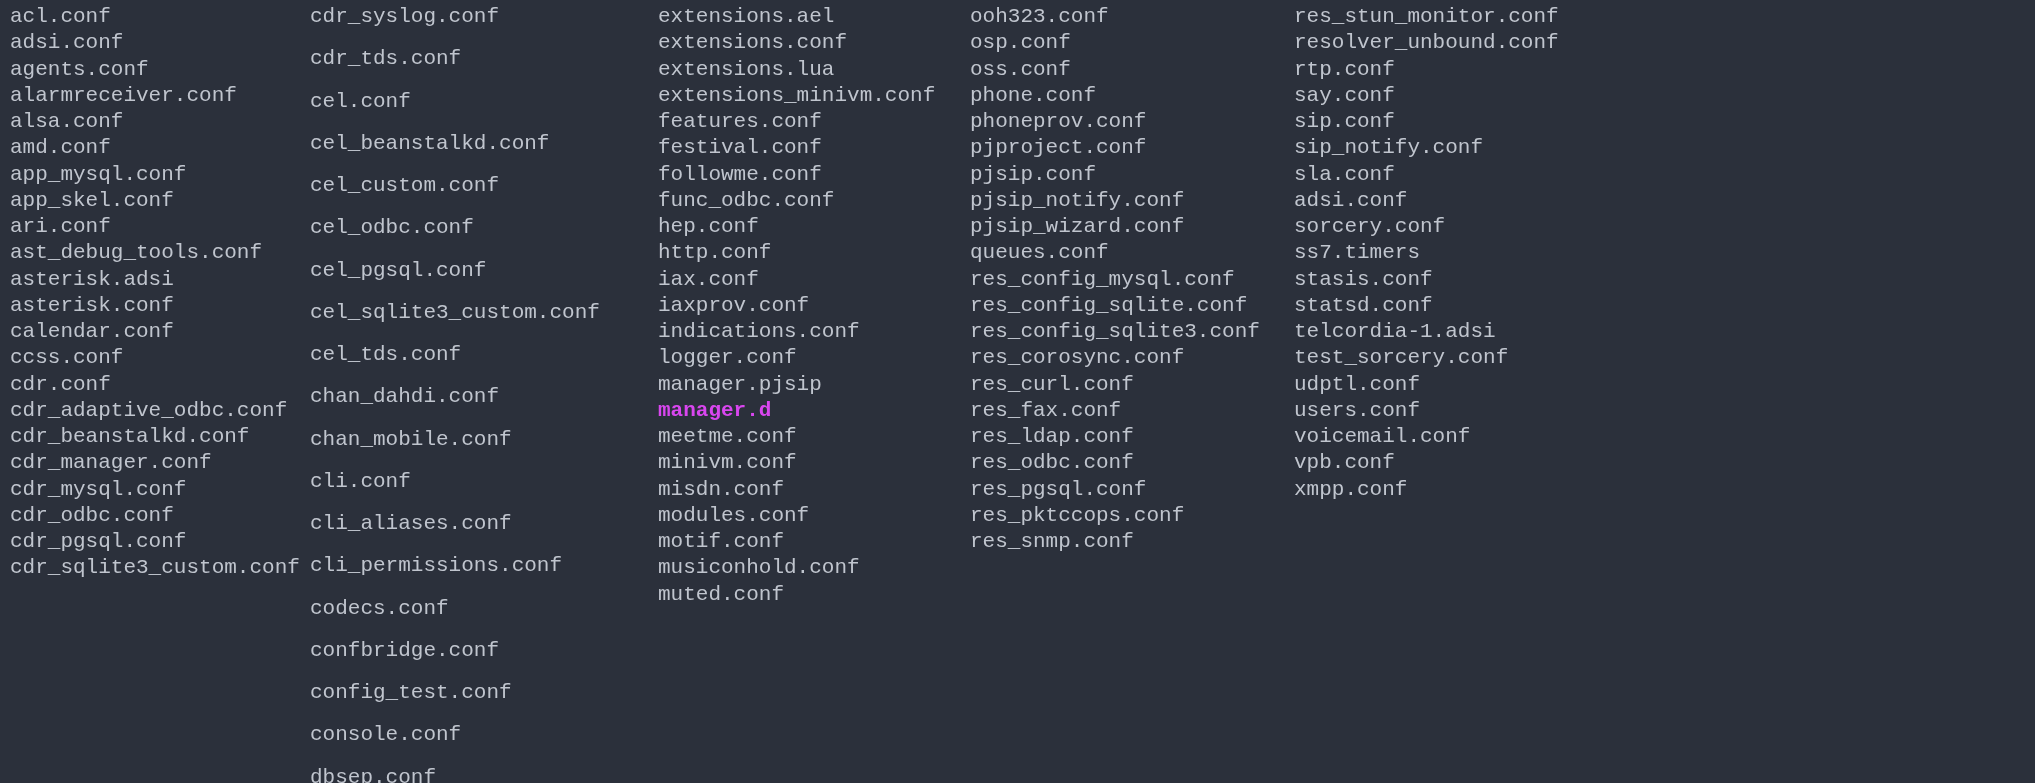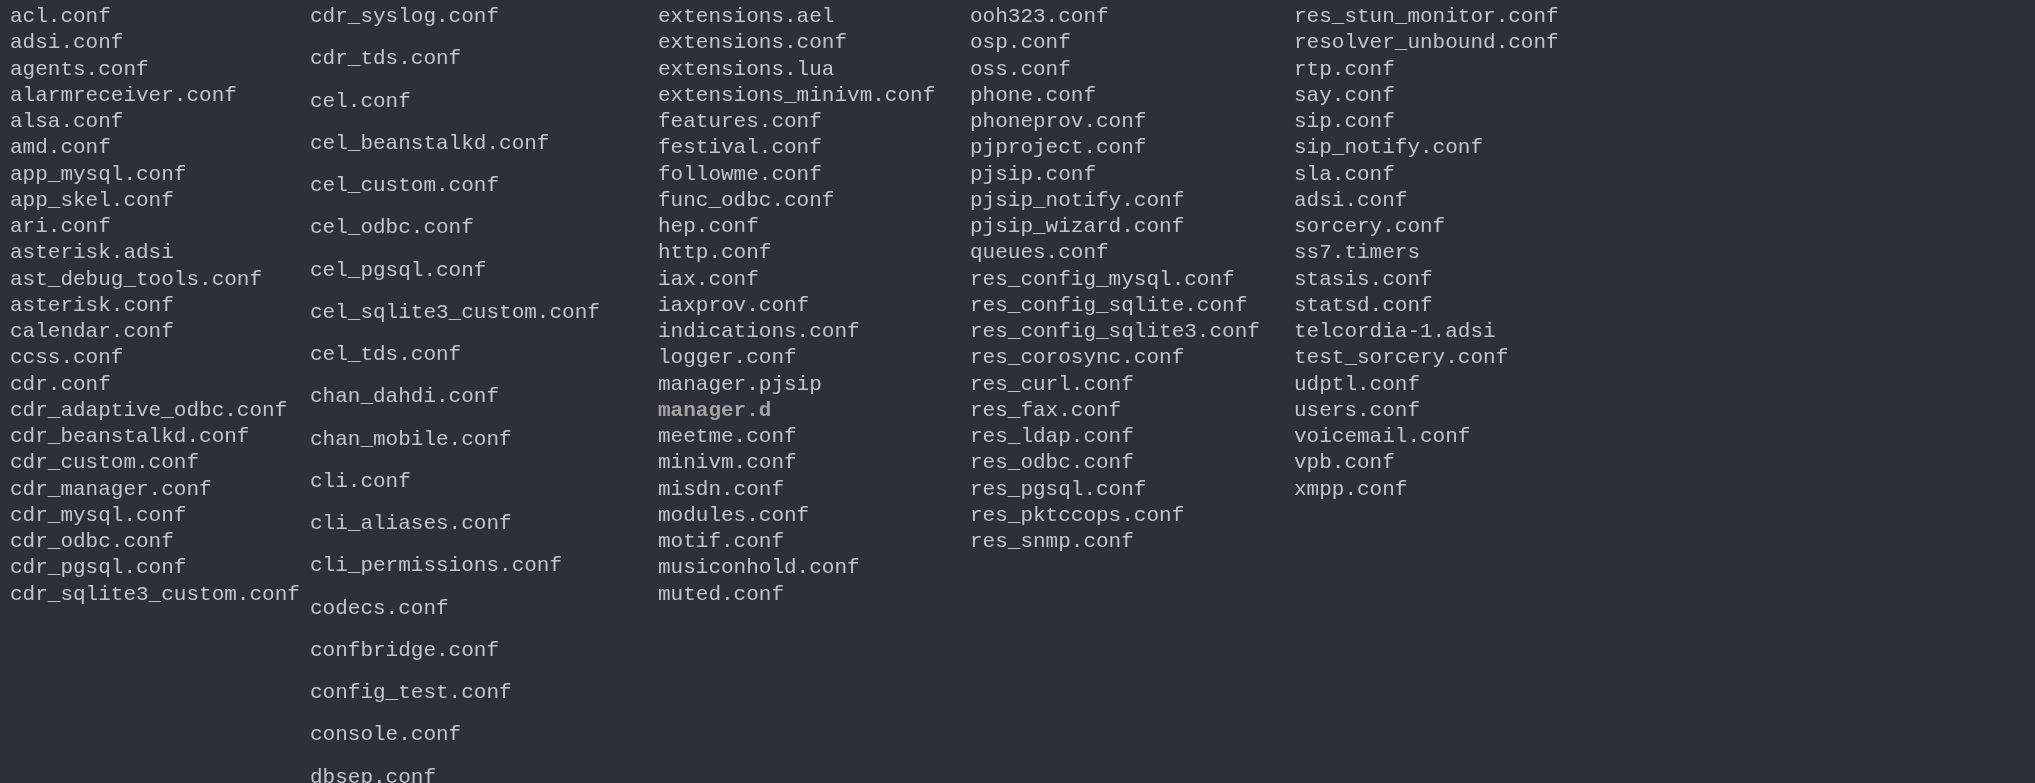--- a/index.html
+++ b/index.html
@@ -29,47 +29,46 @@
     }
     .col-0 { width: 300px; }
     .col-1 { width: 348px; gap: 16px; }
     .col-2 { width: 312px; }
     .col-3 { width: 324px; }
     .col-4 { width: 324px; }
     .entry {
       color: #c0c5ce;
     }
     .entry.dir {
-      color: #a3a3a3;
+      color: #d946ef;
       font-weight: bold;
     }
   </style>
 </head>
 <body>
 
 <div class="listing">
   <div class="col col-0">
       <span class="entry">acl.conf</span>
       <span class="entry">adsi.conf</span>
       <span class="entry">agents.conf</span>
       <span class="entry">alarmreceiver.conf</span>
       <span class="entry">alsa.conf</span>
       <span class="entry">amd.conf</span>
       <span class="entry">app_mysql.conf</span>
       <span class="entry">app_skel.conf</span>
       <span class="entry">ari.conf</span>
+      <span class="entry">ast_debug_tools.conf</span>
       <span class="entry">asterisk.adsi</span>
-      <span class="entry">ast_debug_tools.conf</span>
       <span class="entry">asterisk.conf</span>
       <span class="entry">calendar.conf</span>
       <span class="entry">ccss.conf</span>
       <span class="entry">cdr.conf</span>
       <span class="entry">cdr_adaptive_odbc.conf</span>
       <span class="entry">cdr_beanstalkd.conf</span>
-      <span class="entry">cdr_custom.conf</span>
       <span class="entry">cdr_manager.conf</span>
       <span class="entry">cdr_mysql.conf</span>
       <span class="entry">cdr_odbc.conf</span>
       <span class="entry">cdr_pgsql.conf</span>
       <span class="entry">cdr_sqlite3_custom.conf</span>
     </div>
   <div class="col col-1">
       <span class="entry">cdr_syslog.conf</span>
       <span class="entry">cdr_tds.conf</span>
       <span class="entry">cel.conf</span>

